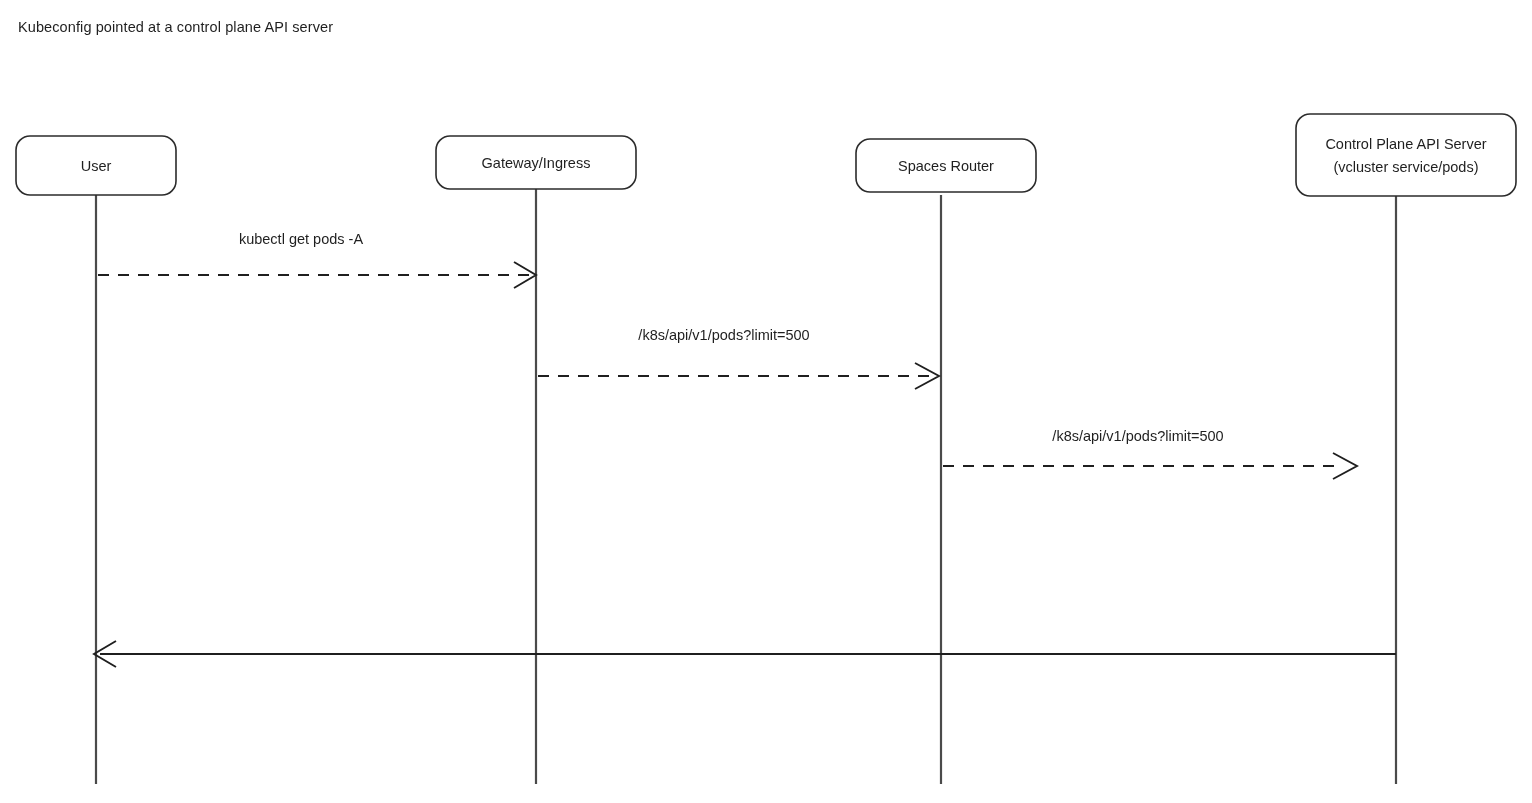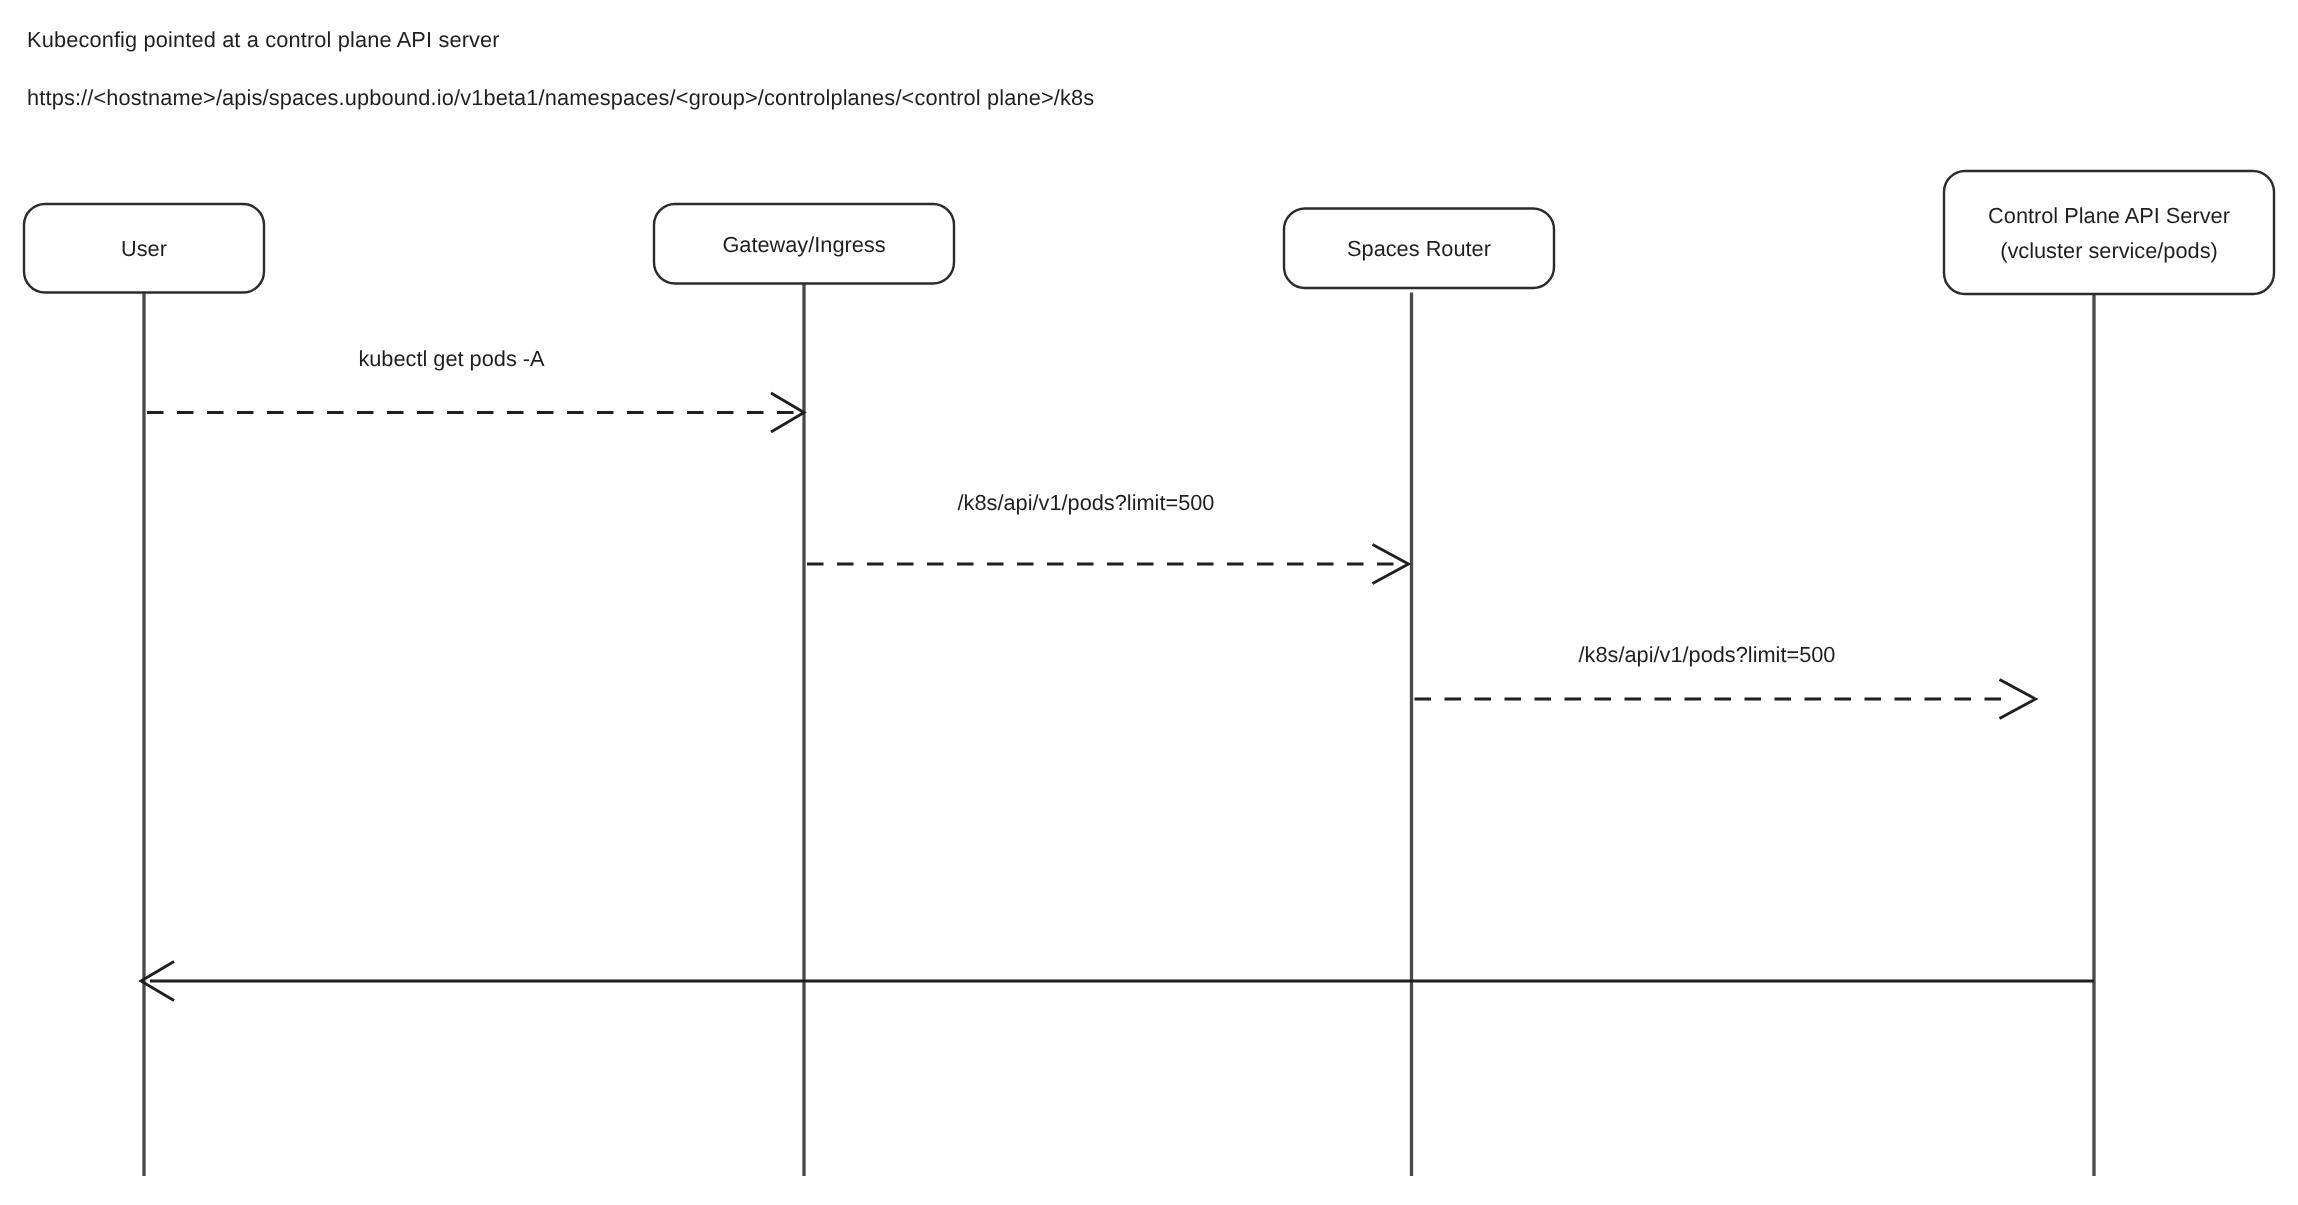--- a/index.html
+++ b/index.html
@@ -79,21 +79,20 @@
     text-anchor: middle;
   }
 </style>
 </head>
 <body>
 
 <div id="diagram-root">
 
   <div class="header-text" id="caption-line-1">Kubeconfig pointed at a control plane API server</div>
 
-  <div class="header-text" id="caption-line-2">https://&lt;hostname&gt;/apis/spaces.upbound.io/v1beta1/namespaces/&lt;group&gt;/controlplanes/&lt;control plane&gt;/k8s</div>
 
   <svg id="seq-svg" viewBox="0 0 1532 803" xmlns="http://www.w3.org/2000/svg">
 
     <g>
       <line class="lifeline" x1="96" y1="195" x2="96" y2="784"></line>
       <line class="lifeline" x1="536" y1="189" x2="536" y2="784"></line>
       <line class="lifeline" x1="941" y1="195" x2="941" y2="784"></line>
       <line class="lifeline" x1="1396" y1="196" x2="1396" y2="784"></line>
     </g>
 

